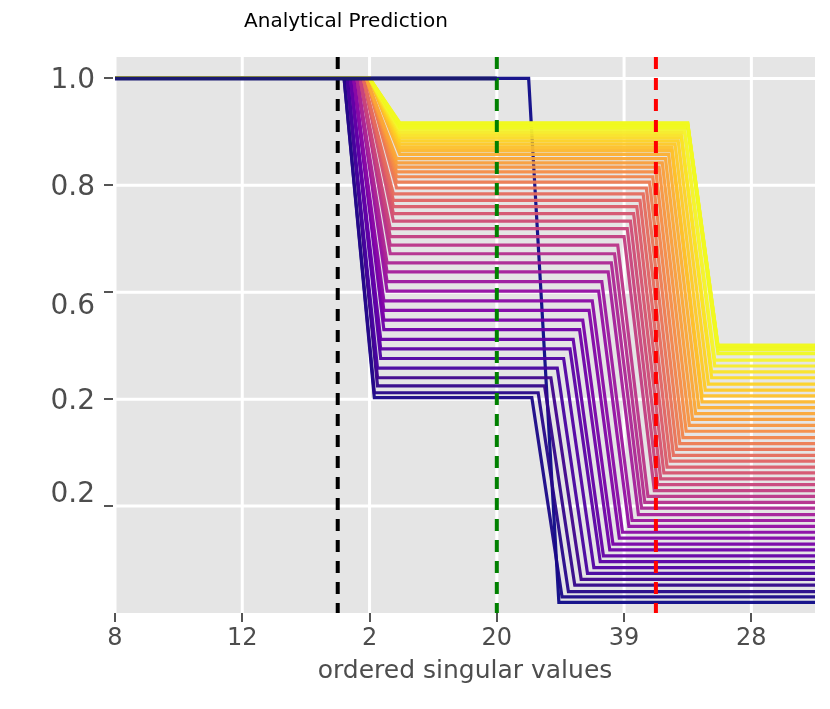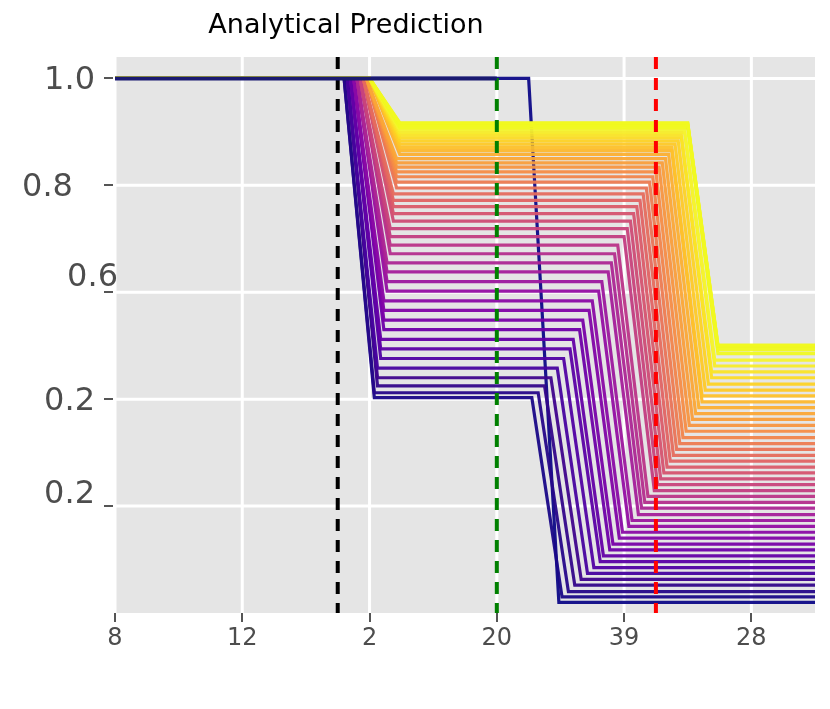--- a/index.html
+++ b/index.html
@@ -7,21 +7,21 @@
     width:830px;height:709px;
     background:#ffffff;
     font-family:"DejaVu Sans", sans-serif;
     overflow:hidden;
   }
   #root{position:relative;width:830px;height:709px;}
 
   #chart-title{
     position:absolute;left:0;top:8px;width:692px;
     text-align:center;
-    font-size:27px;color:#000000;
+    font-size:20px;color:#000000;
     letter-spacing:0px;
   }
 
   #plot-frame{
     position:absolute;
     left:115px;top:57px;
     width:700px;height:556px;
     background:#e5e5e5;
   }
   #plot-svg{position:absolute;left:0;top:0;width:700px;height:556px;}
@@ -37,21 +37,21 @@
   #x-axis-label{
     position:absolute;left:115px;top:655px;width:700px;
     text-align:center;
     font-size:25px;color:#4d4d4d;
   }
 
   .ytick-label{
     position:absolute;
     right:0;width:95px;
     text-align:right;
-    font-size:32px;color:#4d4d4d;
+    font-size:28px;color:#4d4d4d;
     transform:translateY(-50%);
   }
   .ytick-mark{
     position:absolute;
     width:9px;height:2px;background:#555555;
     transform:translateY(-50%);
   }
   .xtick-label{
     position:absolute;
     top:623px;width:80px;
@@ -145,23 +145,23 @@
           <line x1="0" y1="21.384615384615472" x2="381.8181818181818" y2="21.384615384615472" stroke="#191970" stroke-width="4"></line>
         </g>
     </svg>
   </div>
 
   <div id="y-axis-ticks">
       <div class="ytick-label" style="top: 492px; left: 0px;">0.2</div>
       <div class="ytick-mark" style="top: 506.077px; left: 104px;"></div>
       <div class="ytick-label" style="top: 399.154px; left: 0px;">0.2</div>
       <div class="ytick-mark" style="top: 399.154px; left: 104px;"></div>
-      <div class="ytick-label" style="top: 275px; left: 0px; padding-left: 23px;">0.6</div>
+      <div class="ytick-label" style="top: 304px; left: 0px;">0.6</div>
       <div class="ytick-mark" style="top: 292.231px; left: 104px;"></div>
-      <div class="ytick-label" style="top: 185.308px; left: 0px; text-align: center;">0.8</div>
+      <div class="ytick-label" style="top: 185.308px; left: 0px;">0.8</div>
       <div class="ytick-mark" style="top: 185.308px; left: 104px;"></div>
       <div class="ytick-label" style="top: 78.3846px; left: 0px;">1.0</div>
       <div class="ytick-mark" style="top: 78.3846px; left: 104px;"></div>
     </div>
   <div id="x-axis-ticks">
       <div class="xtick-label" style="left: 115px;">8</div>
       <div class="xtick-mark" style="left: 114px;"></div>
       <div class="xtick-label" style="left: 242.273px;">12</div>
       <div class="xtick-mark" style="left: 241.273px;"></div>
       <div class="xtick-label" style="left: 369.545px;">2</div>
@@ -171,14 +171,15 @@
       <div class="xtick-label" style="left: 624.091px;">39</div>
       <div class="xtick-mark" style="left: 623.091px;"></div>
       <div class="xtick-label" style="left: 751.364px; text-align: center;">28</div>
       <div class="xtick-mark" style="left: 750.364px;"></div>
     </div>
 
   <div class="ylabel-wrap">
     
   </div>
 
+  <div id="x-axis-label">ordered singular values</div>
 
 </div>
 
 </body></html>

